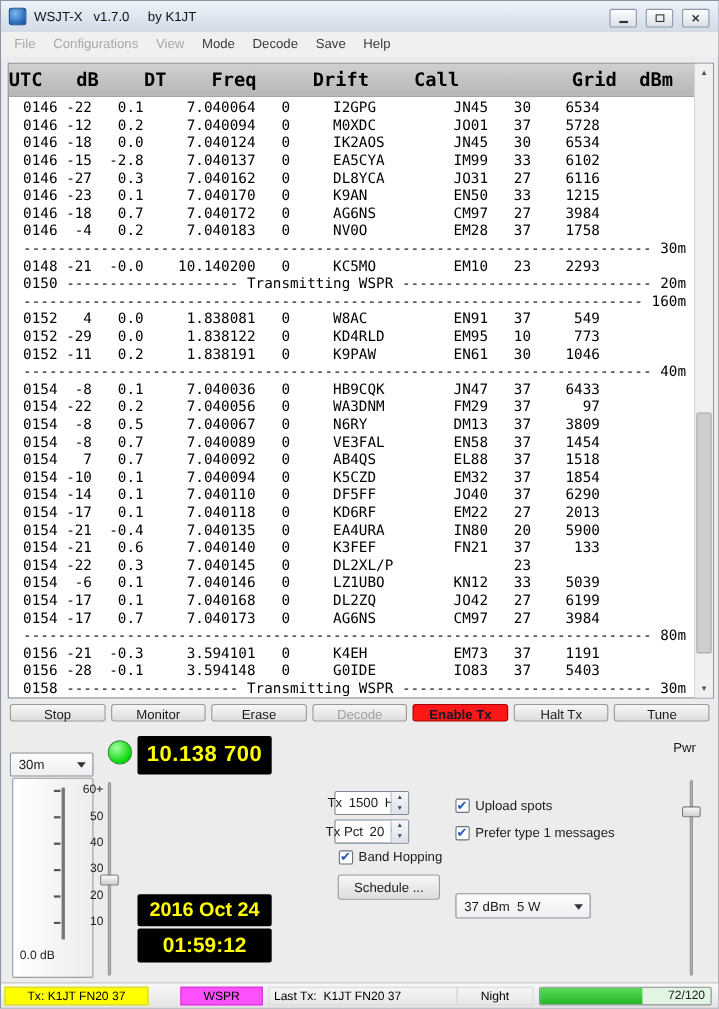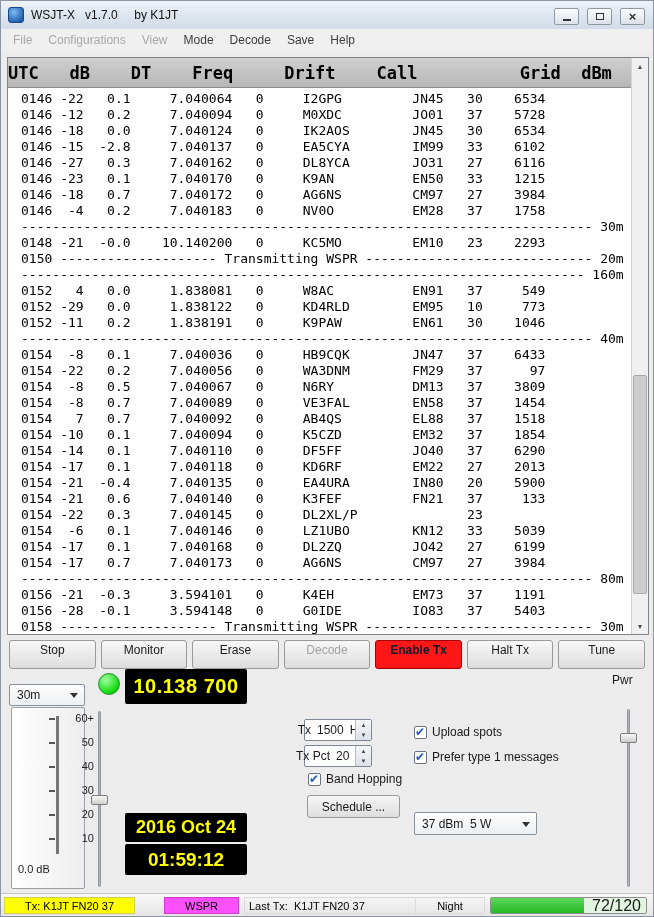--- a/index.html
+++ b/index.html
@@ -46,21 +46,21 @@
   .scrollbar{position:absolute;top:0;bottom:0;right:0;width:17px;background:#f0f0f0;
     border-left:1px solid #d4d4d4;box-sizing:border-box;}
   .sb-btn{position:absolute;left:0;right:0;height:16px;display:flex;align-items:center;
     justify-content:center;font-size:7px;color:#505050;background:#f0f0f0;}
   .sb-up{top:0;}
   .sb-down{bottom:0;}
   .sb-thumb{position:absolute;left:1px;right:1px;top:55%;height:38%;
     background:#cdcdcd;border:1px solid #a9a9a9;border-radius:2px;box-sizing:border-box;}
 
   
-  .btnrow{position:absolute;left:8px;right:8px;top:639px;height:29px;display:flex;gap:5px;}
+  .btnrow{position:absolute;left:8px;right:8px;top:639px;height:16px;display:flex;gap:5px;}
   .btn{flex:1;border:1px solid #9a9a9a;border-radius:3px;text-align:center;line-height:19px;
     background:linear-gradient(#f7f7f7,#dddddd);color:#1a1a1a;box-sizing:border-box;}
   .btn.disabled{color:#a2a2a2;}
   .btn.danger{background:var(--enable-tx-red,#ff1616);border-color:#a50000;color:#0f172a;font-weight:bold;}
 
   
   .combo{position:absolute;border:1px solid #8a929c;border-radius:2px;
     background:linear-gradient(#fdfdfd,#edeff1);box-sizing:border-box;margin-top:13px;}
   .combo-text{position:absolute;left:7px;top:0;bottom:0;display:flex;align-items:center;white-space:pre;}
   .combo-arrow{position:absolute;right:6px;top:50%;margin-top:-2px;width:0;height:0;
@@ -127,21 +127,21 @@
   .chip{position:absolute;top:3px;height:17px;line-height:17px;font-size:11px;text-align:center;
     white-space:pre;box-sizing:border-box;color:#000;}
   .chip-tx{left:3px;width:131px;background:var(--status-tx-bg,#ffff00);border:1px solid #cfcf4a;}
   .chip-mode{left:163px;width:75px;background:var(--status-mode-bg,#fb50fb);border:1px solid #d23ad2;}
   .chip-last{left:243px;width:172px;text-align:left;padding-left:4px;border:1px solid #dadada;}
   .chip-night{left:414px;width:70px;border:1px solid #dadada;text-align:center;}
   .progress{position:absolute;left:489px;top:3px;width:157px;height:17px;
     border:1px solid #8f8f8f;border-radius:2px;background:#e2f4e2;box-sizing:border-box;overflow:hidden;}
   .pfill{position:absolute;left:0;top:0;bottom:0;width:0;
     background:linear-gradient(#5ada5a,var(--progress-fill,#22bb22));}
-  .plabel{position:absolute;right:5px;top:0;line-height:15px;font-size:16px;color:#1a1a1a;}
+  .plabel{position:absolute;right:5px;top:0;line-height:15px;font-size:11px;color:#1a1a1a;}
 </style>
 </head>
 <body>
 
 <div class="window">
 
   <div class="titlebar">
     <div class="app-icon"></div>
     <span class="title">WSJT-X   v1.7.0     by K1JT</span>
     <div class="winbtns">

